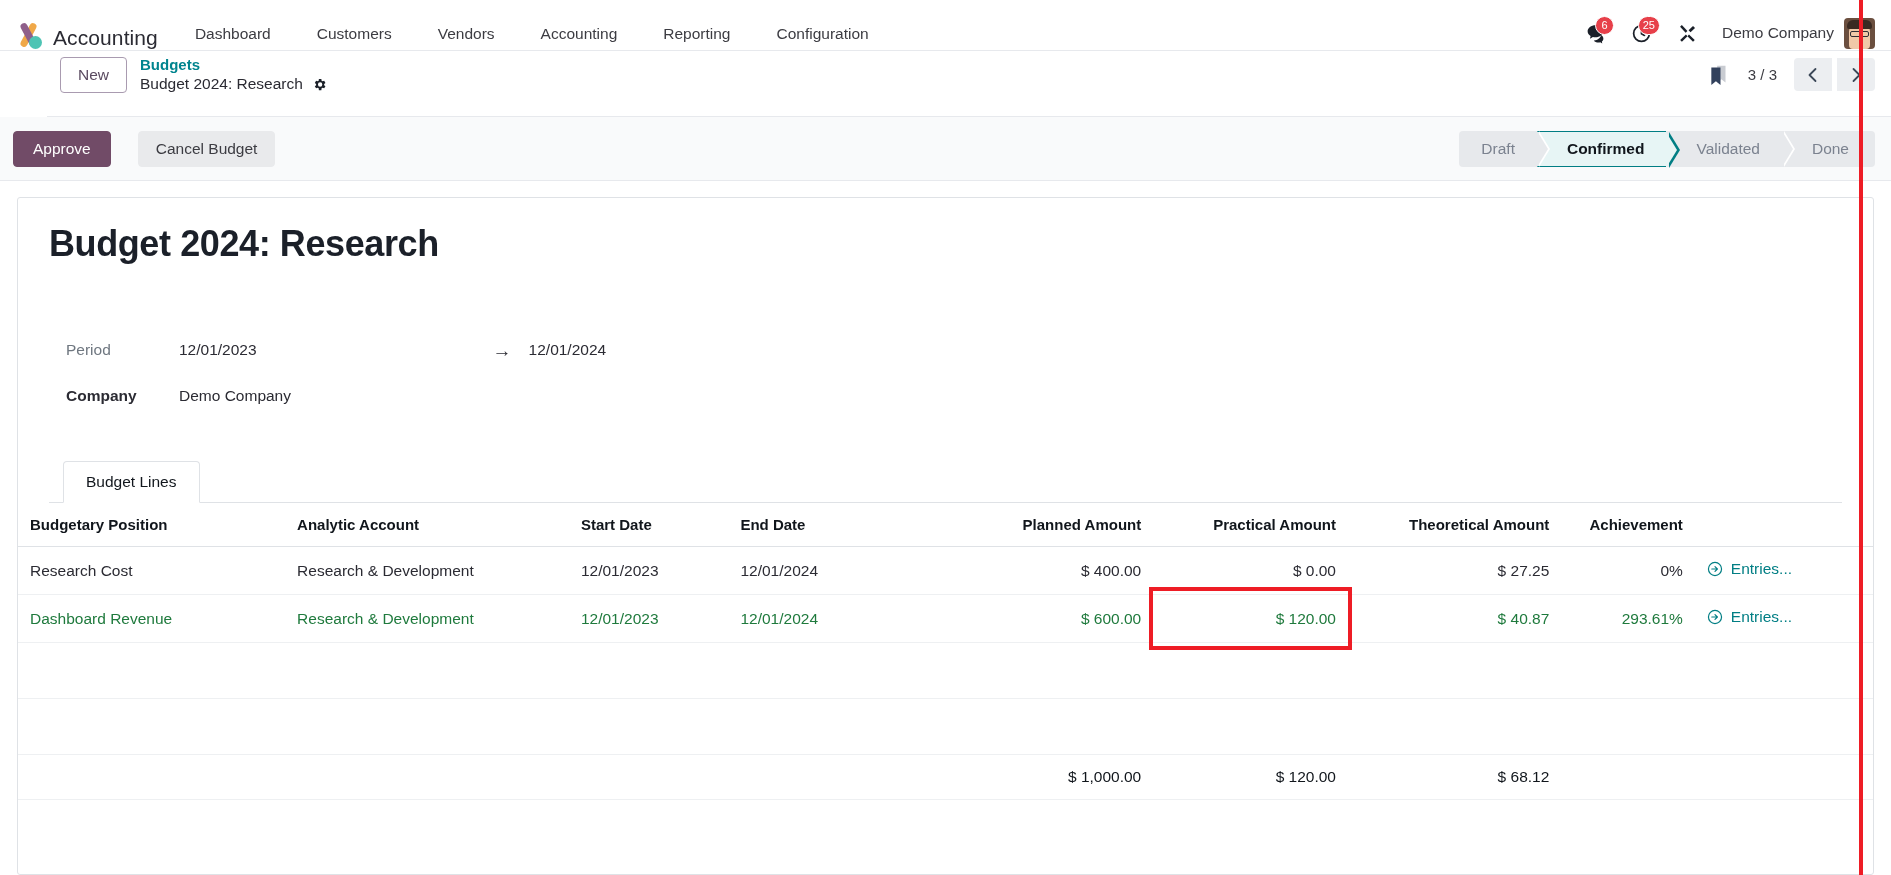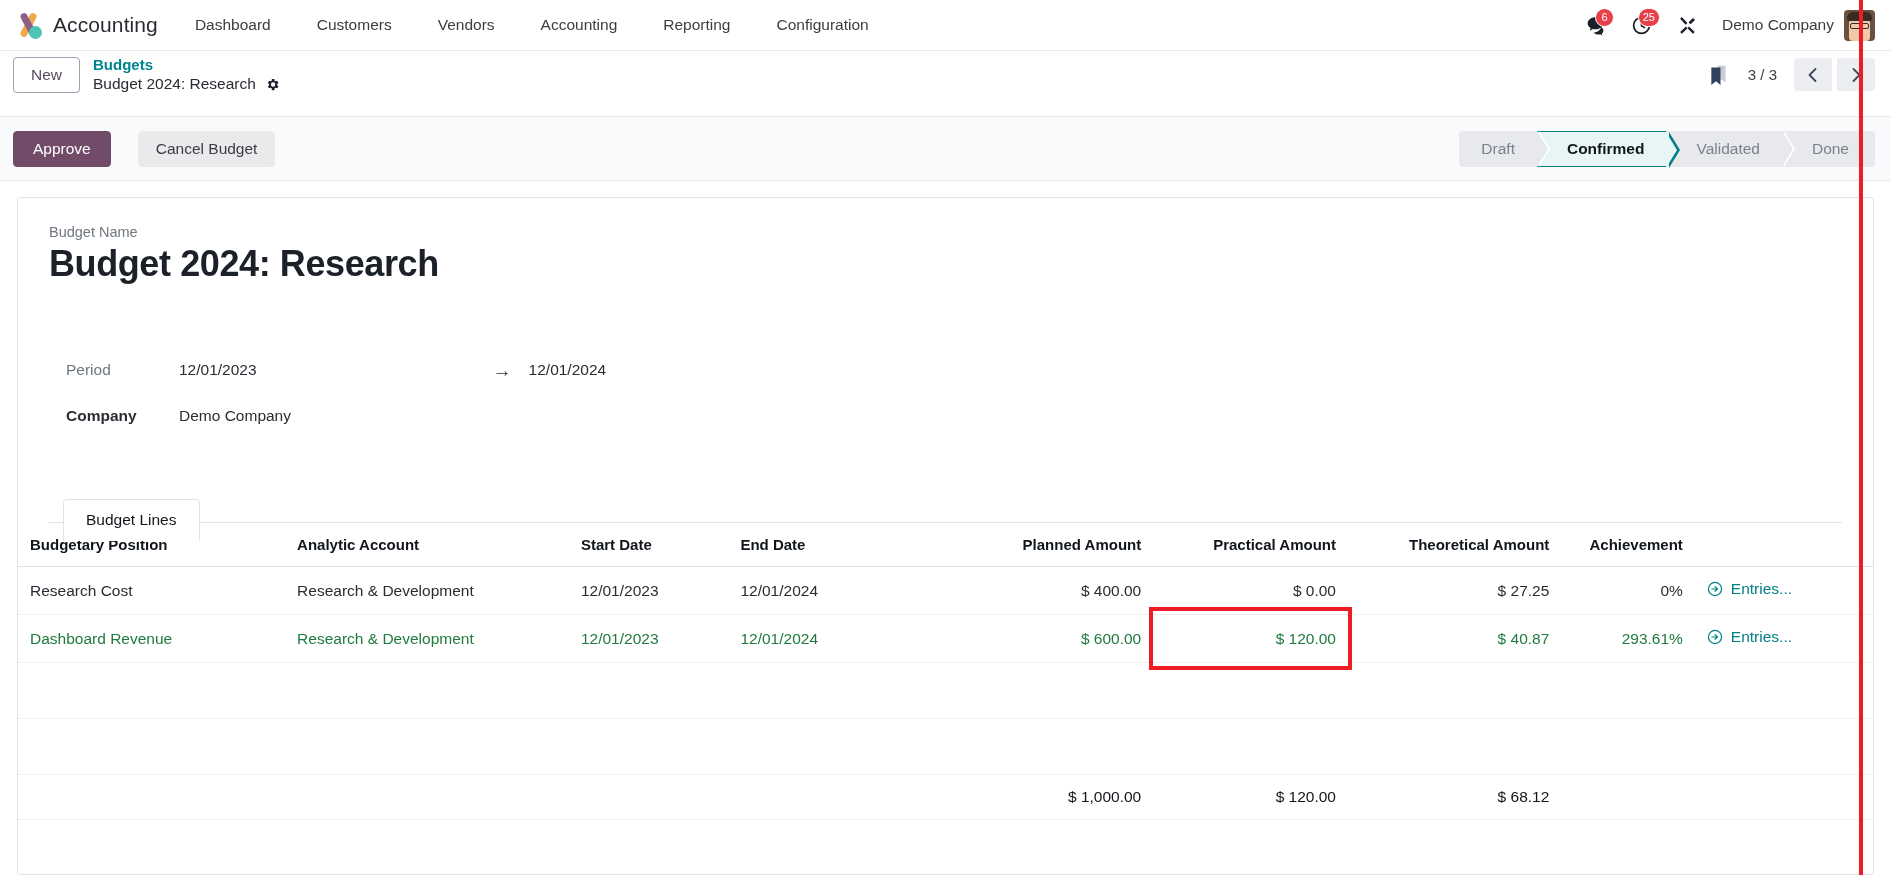--- a/index.html
+++ b/index.html
@@ -9,21 +9,21 @@
     font-family: "Liberation Sans", "DejaVu Sans", sans-serif;
     background: #ffffff;
     color: #24292e;
     overflow: hidden;
   }
 
   
   .navbar {
     height: 51px;
     display: flex;
-    align-items: center;
+    align-items: flex-end;
     background: #ffffff;
     border-bottom: 1px solid #e7e9ed;
     padding: 0 16px 0 14px;
     position: relative;
   }
   .brand-logo { width: 30px; height: 30px; position: relative; flex: 0 0 auto; margin-right: 9px; }
   .brand-logo .bl-x1, .brand-logo .bl-x2 {
     position: absolute; width: 7px; height: 26px; border-radius: 4px; top: 2px; left: 11px;
   }
   .brand-logo .bl-x1 { background: #f0a848; transform: rotate(28deg); }
@@ -81,20 +81,21 @@
     border: 1.3px solid #2e2e35; border-radius: 2px;
   }
 
   
   .control-panel {
     background: #ffffff;
     padding: 0 16px 18px 13px;
     height: 66px;
     display: flex; align-items: center;
     border-bottom: 1px solid #e7e9ed;
+    margin-left: 47px;
   }
   .btn-new {
     border: 1px solid #a99bb0; background: #ffffff;
     color: #5a4a60; font-size: 15.5px;
     padding: 8px 17px; border-radius: 4px;
     cursor: pointer; margin-right: 13px; white-space: nowrap;
   }
   .breadcrumb { display: flex; flex-direction: column; justify-content: center; line-height: 1.28; }
   .bc-parent {
     font-size: 15px; color: #00848e; font-weight: 700;
@@ -213,21 +214,21 @@
   .period-row { display: flex; align-items: center; margin-top: 44px; }
   .period-to { display: flex; align-items: center; gap: 0; margin-left: 236px; }
   .arrow-ico { color: #2b2b33; font-size: 19px; margin-right: 17px; line-height: 1; }
 
   
   .notebook { margin-top: 36px; }
   .tabs { display: flex; border-bottom: 1px solid #dfe2e6; padding-left: 14px; }
   .tab {
     font-size: 15.5px; color: #2b2b33; padding: 11px 22px;
     border: 1px solid transparent; border-bottom: none;
-    cursor: pointer; position: relative; top: 19px; border-radius: 4px 4px 0 0;
+    cursor: pointer; position: relative; top: 1px; border-radius: 4px 4px 0 0;
   }
   .tab.active {
     background: #ffffff; border-color: #dfe2e6;
     border-bottom: 1px solid #ffffff; color: #11161c;
   }
 
   
   .lines-table { width: 100%; border-collapse: collapse; table-layout: fixed; }
   .lines-table th {
     font-size: 15px; font-weight: 700; color: #11161c;
@@ -378,21 +379,20 @@
       </div>
     <div class="status-step">Validated</div>
     <div class="status-step">Done</div>
   </div>
 </div>
 
 <div class="sheet-wrap">
   <div class="sheet">
     <div class="sheet-inner">
 
-      <div class="field-label-sm">Budget Name</div>
       <div class="record-title">Budget 2024: Research</div>
 
       <div class="form-cols">
 
         <div class="col-right">
           <div class="frow period-row">
             <div class="flabel">Period</div>
             <div class="fvalue">12/01/2023</div>
             <div class="period-to">
               <span class="arrow-ico">→</span>

